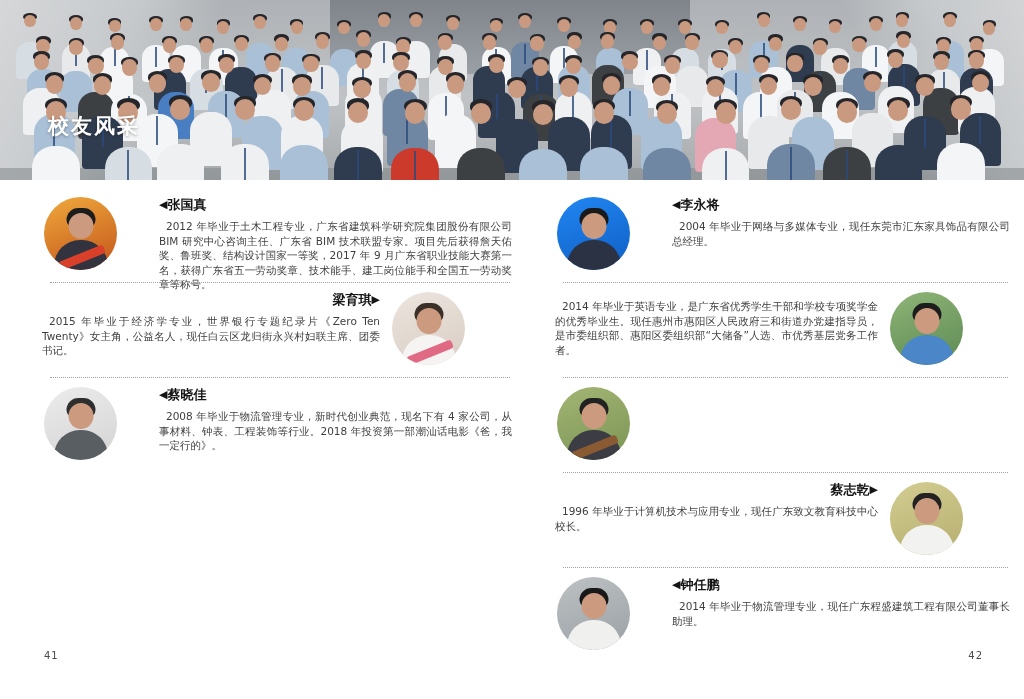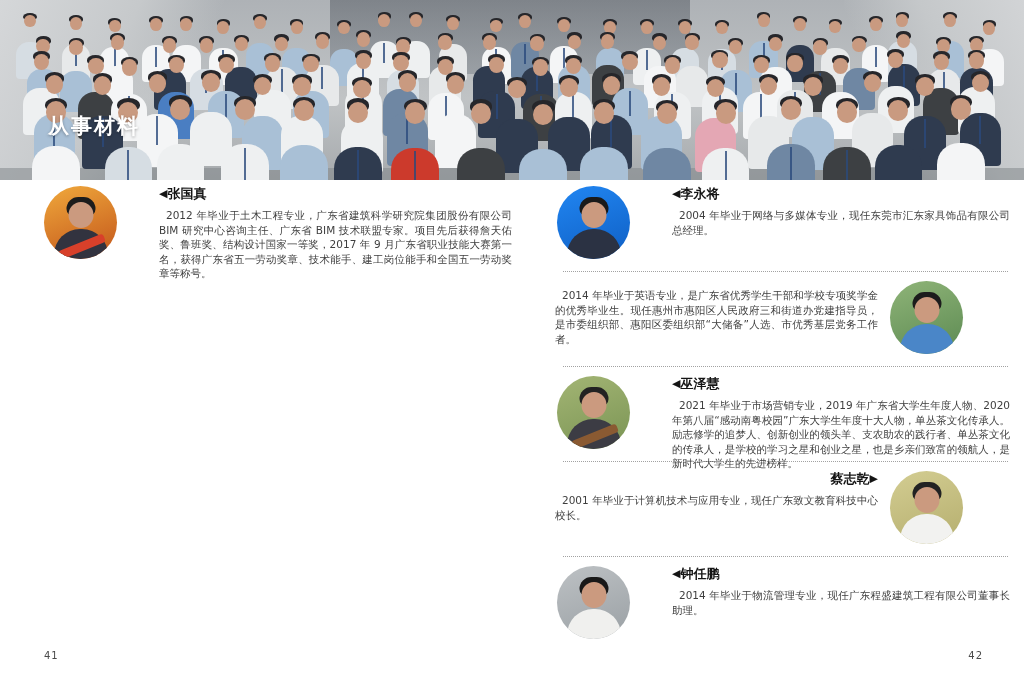--- a/index.html
+++ b/index.html
@@ -22,21 +22,21 @@
   .banner .ground{position:absolute;left:0;bottom:0;width:100%;height:12px;background:#84888c;opacity:.55;}
   .banner-title{
     position:absolute;left:48px;top:112px;z-index:50;
     color:#ffffff;font-size:21px;font-weight:700;letter-spacing:2px;
     text-shadow:0 1px 3px rgba(0,0,0,.35);
   }
   .person{position:absolute;}
   .person i{position:absolute;display:block;}
   
   .pages{display:flex;gap:43px;padding:0 14px 0 42px;}
-  .page{position:relative;padding-top:4px;height:508px;box-sizing:border-box;}
+  .page{position:relative;padding-top:15px;height:508px;box-sizing:border-box;}
   .page.left{width:470px;}
   .page.right{width:455px;}
   .profile{display:flex;gap:42px;height:95px;position:relative;box-sizing:border-box;}
   .profile.flip{flex-direction:row-reverse;gap:12px;}
   .avatar{
     width:73px;height:73px;border-radius:50%;position:relative;overflow:hidden;
     flex-shrink:0;margin-left:2px;margin-top:2px;
     background:linear-gradient(160deg,var(--bg1),var(--bg2));
   }
   .profile.flip .avatar{margin-left:0;margin-right:47px;}
@@ -647,21 +647,21 @@
         <i style="left:13.9px;top:3.4px;width:20.1px;height:21.3px;border-radius:50%;background:#c99a80"></i>
         <i style="left:0;top:48.6px;width:47.8px;height:61.8px;border-radius:21.5px 21.5px 4px 4px;background:#2f3b4f"></i>
       </div>
       <div class="person" style="left:937.1px;top:94.9px;width:47.8px;height:110.4px;z-index:5">
         <i style="left:12.7px;top:0;width:22.5px;height:13.2px;border-radius:50% 50% 40% 40%;background:#26262a"></i>
         <i style="left:13.9px;top:3.4px;width:20.1px;height:21.3px;border-radius:50%;background:#c99a80"></i>
         <i style="left:0;top:48.6px;width:47.8px;height:61.8px;border-radius:21.5px 21.5px 4px 4px;background:#f4f5f6"></i>
       </div>
     </div>
   <div class="ground"></div>
-  <div class="banner-title">从事材料</div>
+  <div class="banner-title">校友风采</div>
 </div>
 
 <div class="pages">
   <div class="page left">
     <div class="profiles">
   <div class="profile">
     <div class="avatar" style="--bg1: #f0a93c; --bg2: #c2541a; --shirt: #32333f; --hair: #1c1c1c; --accent: #d8402a;">
       <i class="a-hair"></i>
       <i class="a-head"></i>
       <i class="a-torso"></i>
@@ -669,21 +669,47 @@
     </div>
     <div class="content">
       <div class="name-row"><span class="marker marker-l">◀</span><span class="name">张国真</span></div>
       <p class="bio">2012 年毕业于土木工程专业，广东省建筑科学研究院集团股份有限公司 BIM 研究中心咨询主任、广东省 BIM 技术联盟专家。项目先后获得詹天佑奖、鲁班奖、结构设计国家一等奖，2017 年 9 月广东省职业技能大赛第一名，获得广东省五一劳动奖章、技术能手、建工岗位能手和全国五一劳动奖章等称号。</p>
     </div>
     <div class="sep"></div>
   </div>
 
 
 
-
+  <div class="profile flip">
+    <div class="avatar" style="--bg1: #ece5de; --bg2: #d8cdc3; --shirt: #f5f4f2; --hair: #3a3028; --accent: #e06a84;">
+      <i class="a-hair"></i>
+      <i class="a-head"></i>
+      <i class="a-torso"></i>
+      <i class="a-accent"></i>
+    </div>
+    <div class="content">
+      <div class="name-row"><span class="name">梁育琪</span><span class="marker marker-r">▶</span></div>
+      <p class="bio">2015 年毕业于经济学专业，世界银行专题纪录片《Zero Ten Twenty》女主角，公益名人，现任白云区龙归街永兴村妇联主席、团委书记。</p>
+    </div>
+    <div class="sep"></div>
+  </div>
+
+  <div class="profile">
+    <div class="avatar" style="--bg1: #ececec; --bg2: #d3d3d3; --shirt: #595e62; --hair: #2e2e2e;">
+      <i class="a-hair"></i>
+      <i class="a-head"></i>
+      <i class="a-torso"></i>
+
+    </div>
+    <div class="content">
+      <div class="name-row"><span class="marker marker-l">◀</span><span class="name">蔡晓佳</span></div>
+      <p class="bio">2008 年毕业于物流管理专业，新时代创业典范，现名下有 4 家公司，从事材料、钟表、工程装饰等行业。2018 年投资第一部潮汕话电影《爸，我一定行的》。</p>
+    </div>
+
+  </div>
 </div>
     <div class="page-number">41</div>
   </div>
   <div class="page right">
     <div class="profiles">
   <div class="profile">
     <div class="avatar" style="--bg1: #2186f2; --bg2: #0f5fc4; --shirt: #2b3243; --hair: #1a1a1a;">
       <i class="a-hair"></i>
       <i class="a-head"></i>
       <i class="a-torso"></i>
@@ -709,37 +735,33 @@
     <div class="sep"></div>
   </div>
 
   <div class="profile">
     <div class="avatar" style="--bg1: #a3b574; --bg2: #7a9454; --shirt: #3c3c44; --hair: #222222; --accent: #8a5a32;">
       <i class="a-hair"></i>
       <i class="a-head"></i>
       <i class="a-torso"></i>
       <i class="a-accent"></i>
     </div>
-    <div class="content">
-      <div class="name-row"><span class="marker marker-l">◀</span><span class="name">巫泽慧</span></div>
-      <p class="bio">2021 年毕业于市场营销专业，2019 年广东省大学生年度人物、2020 年第八届“感动南粤校园”广东大学生年度十大人物，单丛茶文化传承人。励志修学的追梦人、创新创业的领头羊、支农助农的践行者、单丛茶文化的传承人，是学校的学习之星和创业之星，也是乡亲们致富的领航人，是新时代大学生的先进榜样。</p>
-    </div>
     <div class="sep"></div>
   </div>
 
   <div class="profile flip">
     <div class="avatar" style="--bg1: #d3cd92; --bg2: #b5ae6e; --shirt: #f2f2f0; --hair: #222222;">
       <i class="a-hair"></i>
       <i class="a-head"></i>
       <i class="a-torso"></i>
 
     </div>
     <div class="content">
       <div class="name-row"><span class="name">蔡志乾</span><span class="marker marker-r">▶</span></div>
-      <p class="bio">2001 年毕业于计算机技术与应用专业，现任广东致文教育科技中心校长。</p>
+      <p class="bio">1996 年毕业于计算机技术与应用专业，现任广东致文教育科技中心校长。</p>
     </div>
     <div class="sep"></div>
   </div>
 
   <div class="profile">
     <div class="avatar" style="--bg1: #bdc1c4; --bg2: #9aa0a4; --shirt: #f0f0ee; --hair: #181818;">
       <i class="a-hair"></i>
       <i class="a-head"></i>
       <i class="a-torso"></i>
 

